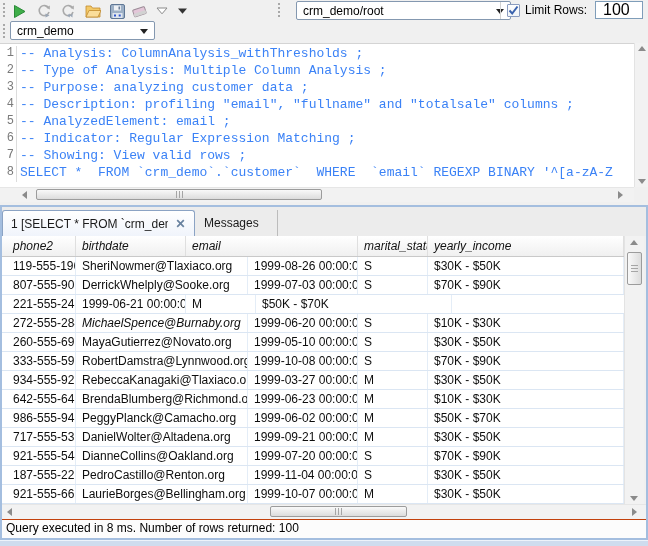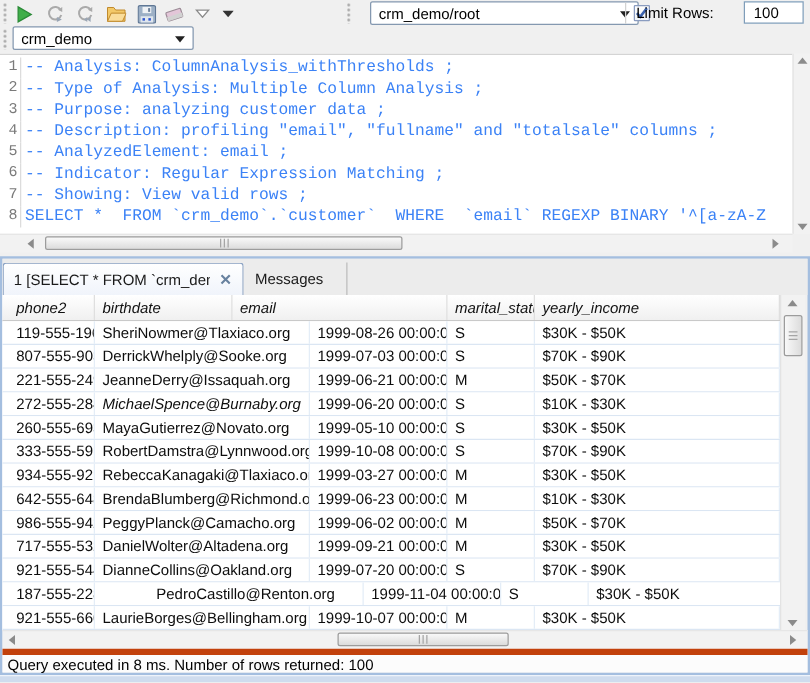--- a/index.html
+++ b/index.html
@@ -7,21 +7,21 @@
   .app { position:relative; width:648px; height:546px; background:#f0f0f0; overflow:hidden; }
 
   
   .grip { position:absolute; width:4px; background-image:radial-gradient(circle, #a8a8a8 1px, transparent 1.2px); background-size:4px 4px; }
   .tb-icon { position:absolute; top:2px; width:18px; height:18px; display:flex; align-items:center; justify-content:center; }
   .combo { position:absolute; background:#fff; border:1px solid #8498b0; border-radius:2px; display:flex; align-items:center; padding-left:6px; color:#000; }
   .combo .arrow { position:absolute; right:6px; top:50%; margin-top:-2px; width:0; height:0; border-left:4px solid transparent; border-right:4px solid transparent; border-top:5px solid #222; }
   .vsep { position:absolute; width:1px; background:#d2d2d2; }
   .checkbox { position:absolute; width:13px; height:13px; background:linear-gradient(#fdfdfd,#f0f4f8); border:1px solid #8a9cc0; border-radius:1px; display:flex; align-items:center; justify-content:center; }
   .limit-label { position:absolute; line-height:21px; color:#000; }
-  .limit-input { position:absolute; border:1px solid #7f9db9; background:#fff; font-family:"Liberation Sans",sans-serif; font-size:12px; padding-left:7px; }
+  .limit-input { position:absolute; border:1px solid #7f9db9; background:#fff; font-family:"Liberation Sans",sans-serif; font-size:16px; padding-left:7px; }
 
   
   .editor { position:absolute; top:43px; left:0; width:634px; height:144px; background:#fff; border-top:1px solid #d4d4d4; overflow:hidden; }
   .code-lines { position:absolute; top:2px; left:0; right:0; }
   .line { display:flex; height:17px; white-space:pre; }
   .ln { width:17px; text-align:right; color:#7a7a7a; font:12px "Liberation Mono", monospace; padding-right:2px; border-right:1px solid #dcdcdc; flex:none; }
   .lt { font:13px "Liberation Mono", monospace; color:#3b82f6; padding-left:3px; overflow:hidden; }
 
   
   .sb-track-v { position:absolute; background:#f2f2f2; border-left:1px solid #e3e3e3; }
@@ -46,21 +46,21 @@
 
   .grid { position:absolute; top:29px; left:0; width:622px; height:268px; background:#fff; }
   .thead { display:flex; height:21px; background:linear-gradient(#ffffff,#f0f0f0); border-bottom:1px solid #c9c9c9;font-style:italic; }
   .hcell { height:20px; line-height:20px; padding-left:6px; border-right:1px solid #dfdfdf; color:#111; overflow:hidden; white-space:nowrap; flex:none; }
   .hcell:first-child { padding-left:11px; }
   .tbody { }
   .trow { display:flex; height:19px; border-bottom:1px solid #dbe6f3; background:#fff; }
   .tcell { height:18px; line-height:18px; padding-left:6px; border-right:1px solid #e4edf7; color:#0d0d0d; overflow:hidden; white-space:nowrap; flex:none; }
   .tcell:first-child { padding-left:11px; }
 
-  .statusbar { position:absolute; left:0; right:0; top:312px; height:19px; background:#fcfcfc; border-top:5px solid #c2410c; line-height:17px; padding-left:4px; color:#000; }
+  .statusbar { position:absolute; left:0; right:0; top:312px; height:19px; background:#fcfcfc; border-top:1px solid #c2410c; line-height:17px; padding-left:4px; color:#000; }
 
   .bottom-strip { position:absolute; top:540px; left:0; width:648px; height:6px; background:#cfdcee; border-top:1px solid #eef3fa; }
 </style>
 </head>
 <body>
 
 <div class="app">
 
   <div>
     <div class="grip" style="left:2px; top:2px; height:17px;"></div>
@@ -127,21 +127,21 @@
       <span class="arrow"></span>
     </div>
 
     <div class="vsep" style="left:500px; top:2px; height:17px;"></div>
 
     <div class="checkbox" style="left:507px; top:4px;">
       <svg width="11" height="11" viewBox="0 0 11 11">
           <polyline points="1.5,5.5 4.2,8.5 9.5,1.5" fill="none" stroke="#3a62ad" stroke-width="2"></polyline>
         </svg>
     </div>
-    <div class="limit-label" style="left:509px; top:0;">Limit Rows:</div>
+    <div class="limit-label" style="left:525px; top:0;">Limit Rows:</div>
     <input class="limit-input" style="left: 595px; top: 1px; width: 48px; height: 18px;" value="100">
   </div>
 
   <div>
     <div class="grip" style="left:2px; top:23px; height:17px;"></div>
     <div class="combo" style="left:10px; top:21px; width:145px; height:19px;">
       <span>crm_demo</span>
       <span class="arrow"></span>
     </div>
   </div>
@@ -216,21 +216,20 @@
           </div>
           <div class="trow">
             <div class="tcell" style="width: 74px;">807-555-9033</div>
             <div class="tcell" style="width: 172px;">DerrickWhelply@Sooke.org</div>
             <div class="tcell" style="width: 110px;">1999-07-03 00:00:00.000</div>
             <div class="tcell" style="width: 70px;">S</div>
             <div class="tcell" style="width: 196px;">$70K - $90K</div>
           </div>
           <div class="trow">
             <div class="tcell" style="width: 74px;">221-555-2493</div>
-            <div class="tcell" style="width: 172px;">JeanneDerry@Issaquah.org</div>
             <div class="tcell" style="width: 110px;">1999-06-21 00:00:00.000</div>
             <div class="tcell" style="width: 70px;">M</div>
             <div class="tcell" style="width: 196px;">$50K - $70K</div>
           </div>
           <div class="trow">
             <div class="tcell" style="width: 74px;">272-555-2844</div>
             <div class="tcell" style="width: 172px; font-style: italic;">MichaelSpence@Burnaby.org</div>
             <div class="tcell" style="width: 110px;">1999-06-20 00:00:00.000</div>
             <div class="tcell" style="width: 70px;">S</div>
             <div class="tcell" style="width: 196px;">$10K - $30K</div>
@@ -279,21 +278,21 @@
           </div>
           <div class="trow">
             <div class="tcell" style="width: 74px;">921-555-5446</div>
             <div class="tcell" style="width: 172px;">DianneCollins@Oakland.org</div>
             <div class="tcell" style="width: 110px;">1999-07-20 00:00:00.000</div>
             <div class="tcell" style="width: 70px;">S</div>
             <div class="tcell" style="width: 196px;">$70K - $90K</div>
           </div>
           <div class="trow">
             <div class="tcell" style="width: 74px;">187-555-2286</div>
-            <div class="tcell" style="width: 172px; margin-left: 43px;">PedroCastillo@Renton.org</div>
+            <div class="tcell" style="width: 172px;">PedroCastillo@Renton.org</div>
             <div class="tcell" style="width: 110px;">1999-11-04 00:00:00.000</div>
             <div class="tcell" style="width: 70px;">S</div>
             <div class="tcell" style="width: 196px;">$30K - $50K</div>
           </div>
           <div class="trow">
             <div class="tcell" style="width: 74px;">921-555-6608</div>
             <div class="tcell" style="width: 172px;">LaurieBorges@Bellingham.org</div>
             <div class="tcell" style="width: 110px;">1999-10-07 00:00:00.000</div>
             <div class="tcell" style="width: 70px;">M</div>
             <div class="tcell" style="width: 196px;">$30K - $50K</div>

